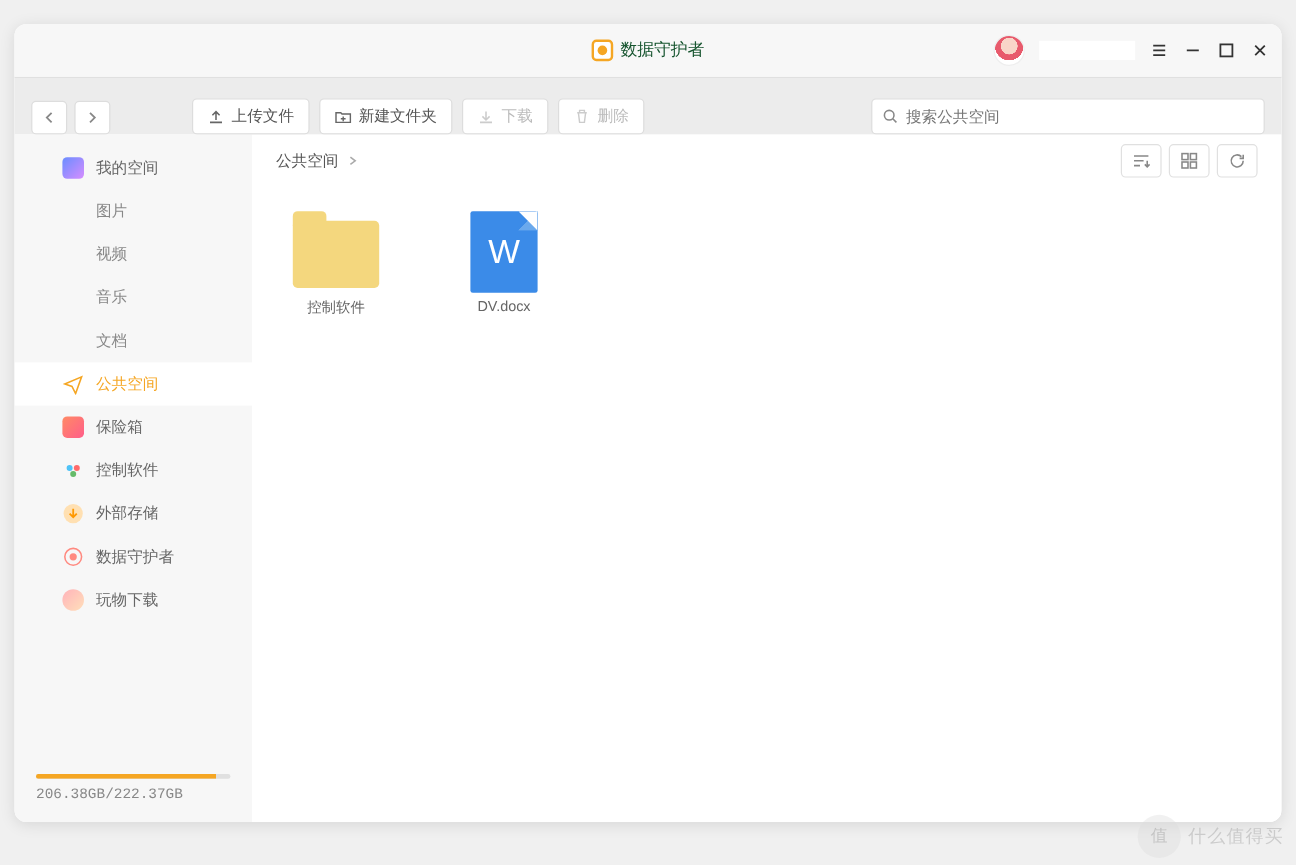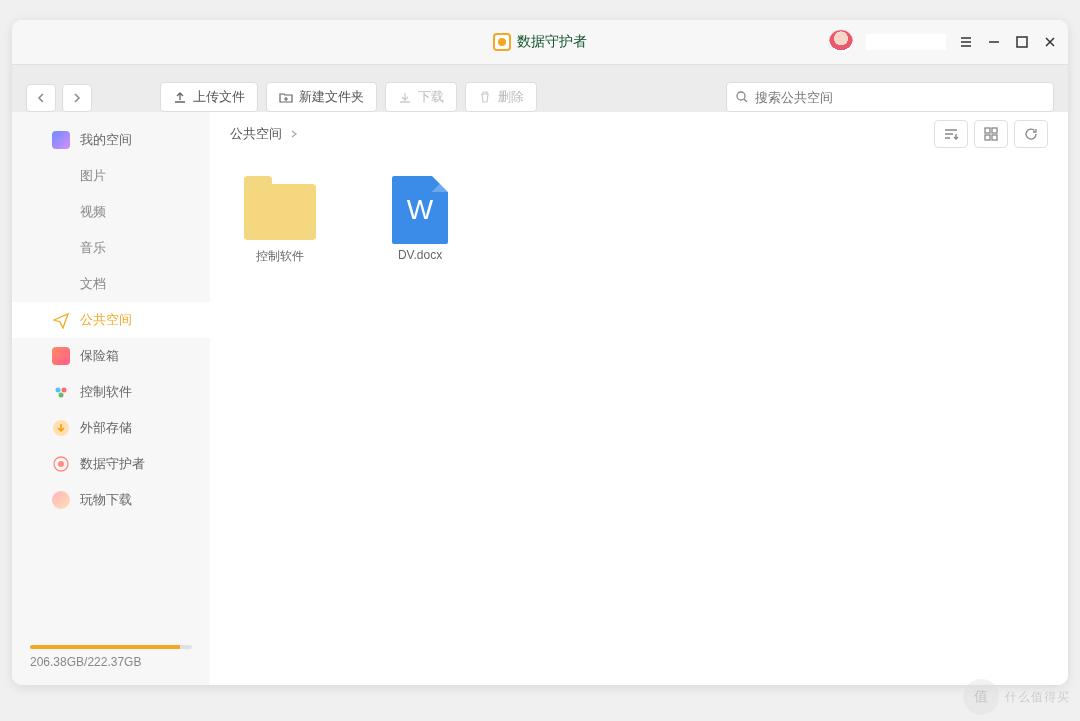--- a/index.html
+++ b/index.html
@@ -28,40 +28,40 @@
 .sidebar { width: 198px; background: #f7f7f7; display: flex; flex-direction: column; padding-top: 10px; }
 .side-item { height: 36px; display: flex; align-items: center; padding-left: 40px; gap: 12px; font-size: 13px; color: #666; cursor: pointer; position: relative; }
 .side-item.sub { padding-left: 68px; color: #888; }
 .side-item.active { background: #fff; color: #f5a623; }
 .side-icon { width: 18px; height: 18px; border-radius: 4px; display: flex; align-items: center; justify-content: center; position: absolute; left: 40px; }
 .side-item.has-icon { padding-left: 68px; }
 .side-item.active .side-icon svg { stroke: #f5a623; }
 .storage { margin-top: auto; padding: 12px 18px 16px; }
 .storage-bar { height: 4px; background: #e0e0e0; border-radius: 2px; overflow: hidden; margin-bottom: 6px; }
 .storage-fill { height: 100%; background: #f5a623; width: 92.8%; }
-.storage-text { font-size: 12px; color: #888; }
+.storage-text { font-size: 12px; color: #888; font-family: Liberation Mono, monospace; }
 .main { flex: 1; background: #fff; display: flex; flex-direction: column; }
 .breadcrumb-row { height: 44px; display: flex; align-items: center; padding: 0 20px; }
 .breadcrumb { display: flex; align-items: center; gap: 8px; font-size: 13px; color: #555; }
 .breadcrumb svg { width: 8px; height: 8px; stroke: #aaa; }
 .view-controls { margin-left: auto; display: flex; gap: 6px; }
 .vbtn { width: 34px; height: 28px; border: 1px solid #e0e0e0; border-radius: 4px; display: flex; align-items: center; justify-content: center; cursor: pointer; }
 .vbtn svg { width: 16px; height: 16px; stroke: #888; fill: none; }
 .files { flex: 1; padding: 20px 20px; display: flex; flex-wrap: wrap; gap: 40px; align-content: flex-start; }
 .file-item { width: 100px; display: flex; flex-direction: column; align-items: center; gap: 8px; cursor: pointer; }
 .file-icon { width: 72px; height: 64px; }
 .folder-shape { width: 72px; height: 56px; background: #f4d77e; border-radius: 4px; position: relative; margin-top: 8px; }
 .folder-shape::before { content: ""; position: absolute; top: -8px; left: 0; width: 28px; height: 12px; background: #f4d77e; border-radius: 4px 4px 0 0; }
 .doc-shape { width: 56px; height: 68px; background: #3b8be8; border-radius: 2px; position: relative; display: flex; align-items: center; justify-content: center; color: #fff; font-size: 28px; font-weight: 400; margin: 0 auto; }
 .doc-shape::before { content: ""; position: absolute; top: 0; right: 0; width: 16px; height: 16px; background: linear-gradient(135deg, transparent 48%, #6aa9ed 50%); }
 .doc-shape::after { content: ""; position: absolute; top: 0; right: 0; width: 16px; height: 16px; background: #fff; clip-path: polygon(0 0, 100% 0, 100% 100%); }
 .file-name { font-size: 12px; color: #666; text-align: center; }
 .watermark { position: absolute; bottom: 6px; right: 10px; display: flex; align-items: center; gap: 6px; opacity: 0.4; }
 .wm-circle { width: 36px; height: 36px; border-radius: 50%; background: #ddd; display: flex; align-items: center; justify-content: center; font-size: 14px; color: #888; }
-.wm-text { font-size: 12px; color: #999; font-weight: 500; letter-spacing: 1px; }
+.wm-text { font-size: 15px; color: #999; font-weight: 500; letter-spacing: 1px; }
 .ic-gradient { width: 18px; height: 18px; border-radius: 4px; }
 </style>
 </head>
 <body>
 
 <div class="window">
   <div class="titlebar">
     <div class="app-title">
       <span class="app-logo"></span>
       <span>数据守护者</span>

